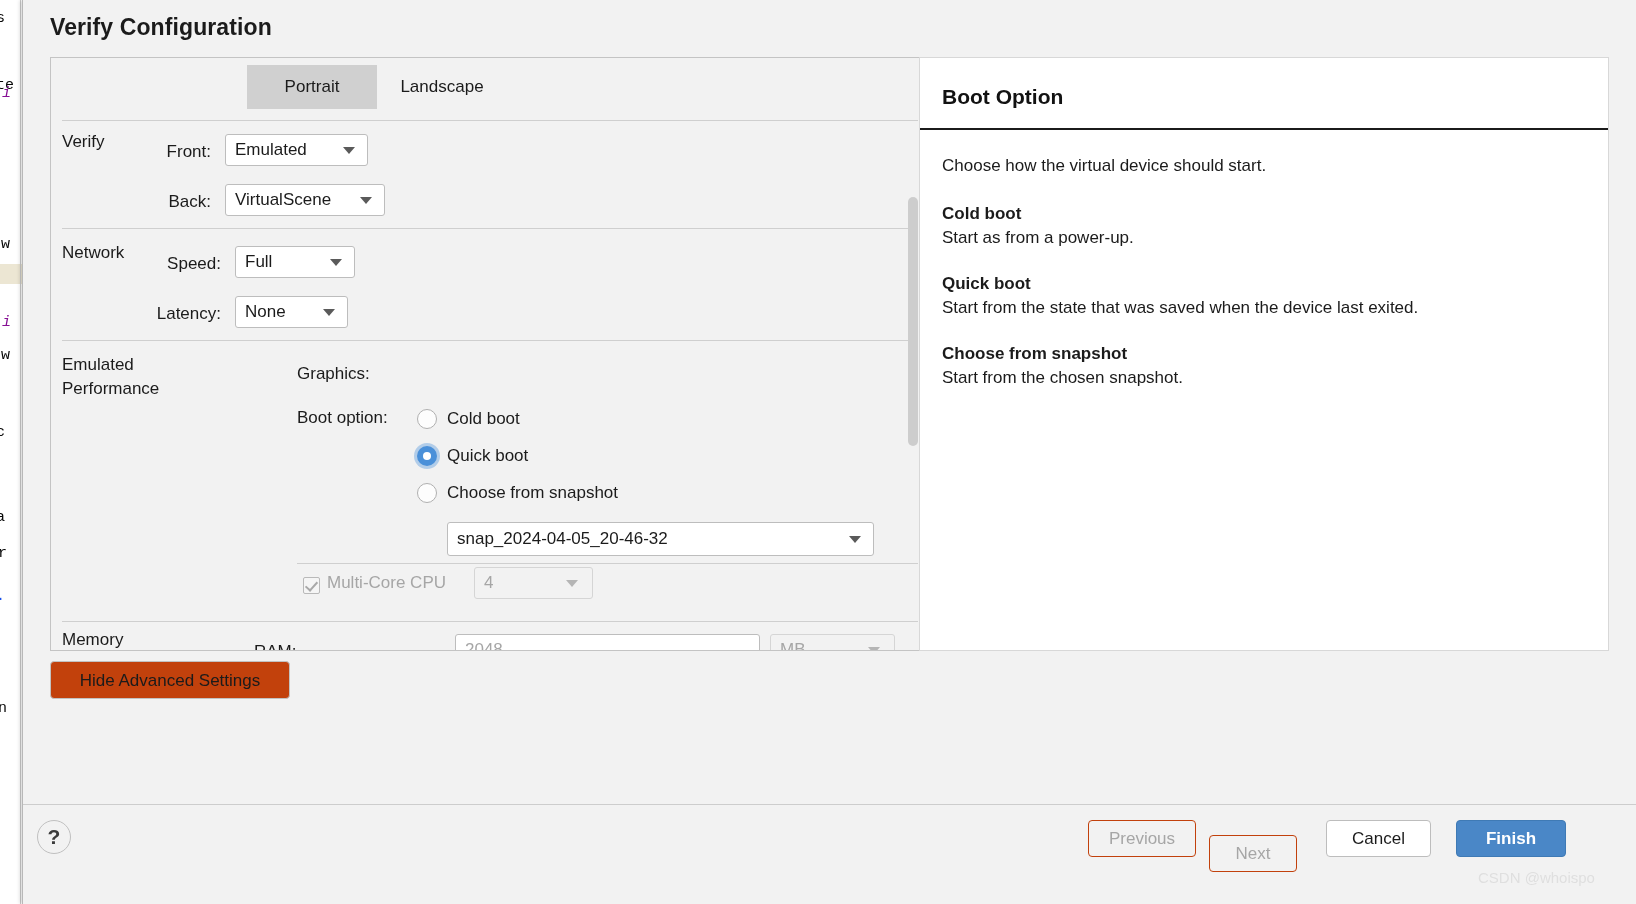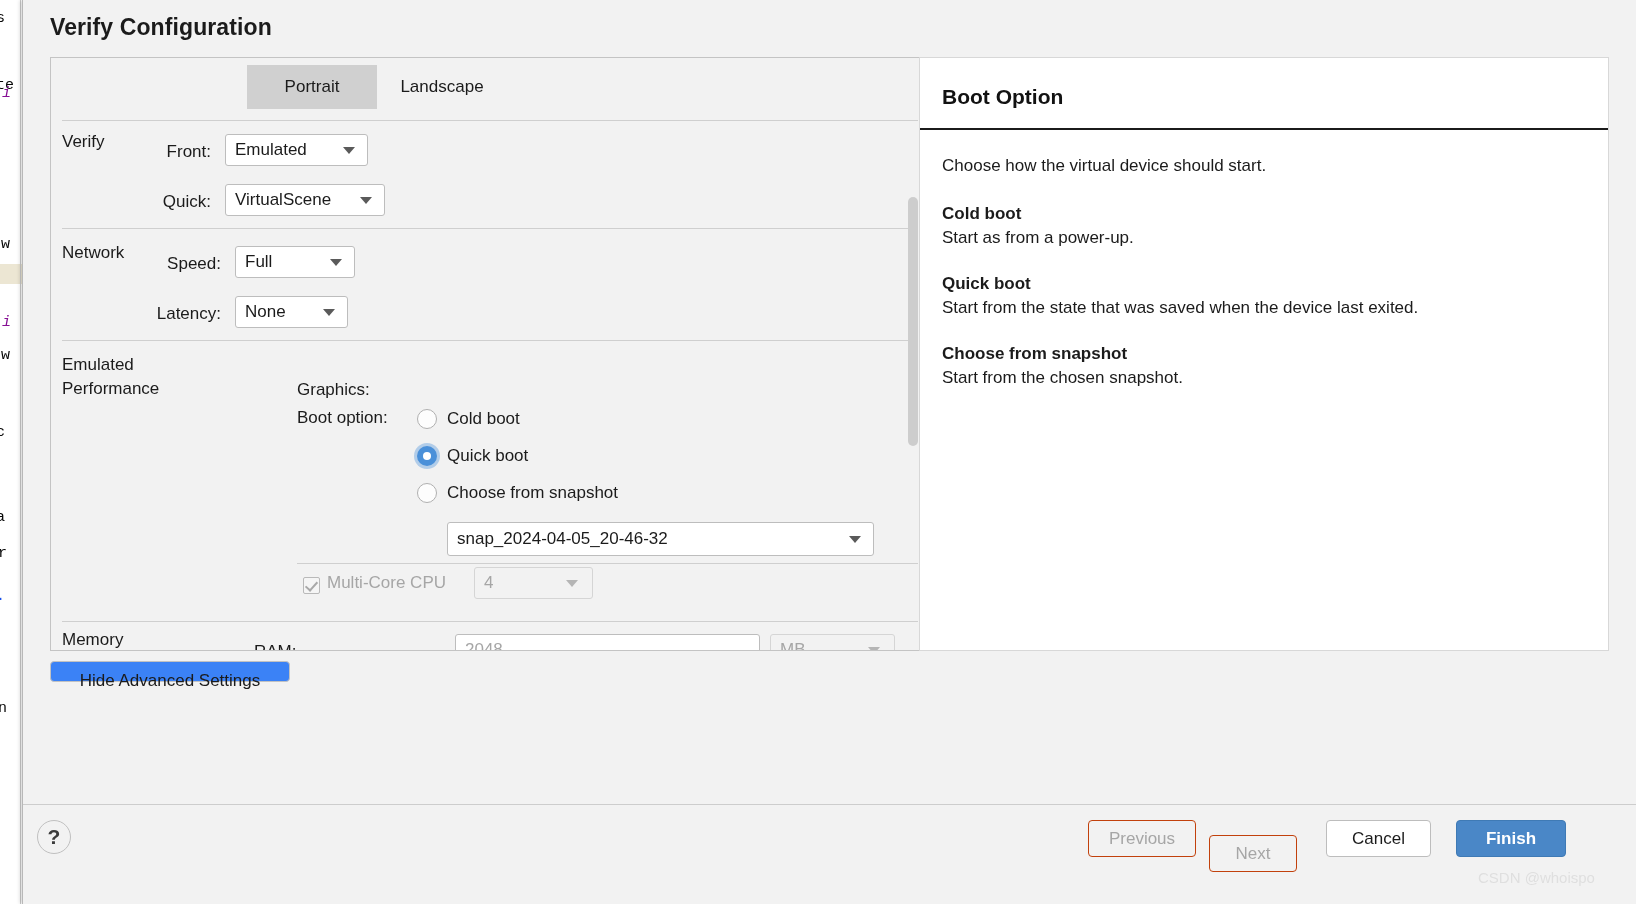--- a/index.html
+++ b/index.html
@@ -224,22 +224,22 @@
     top: 139px;
     width: 10px; height: 249px;
     background: #cdcdcd;
     border-radius: 5px;
   }
 
   
   #hide-advanced-btn {
     position: absolute;
     left: 27px; top: 604px;
-    width: 240px; height: 21px;
-    background: #3b82f6;
+    width: 240px; height: 38px;
+    background: #c2410c;
     border: 1px solid #c2c2c2;
     border-radius: 4px;
     font-size: 17px;
     color: #1b1b1b;
     line-height: 37px;
     text-align: center;
     cursor: default;
     box-sizing: border-box;
   }
 
@@ -374,21 +374,21 @@
         <div class="orient-tab" id="tab-landscape">Landscape</div>
       </div>
       <div class="hsep" style="left:11px;top:62px;width:856px;"></div>
 
       <div class="grouplabel" style="left:11px;top:72px;">Verify</div>
       <div class="fieldlabel" style="left:92px;top:84px;width:68px;">Front:</div>
       <div class="combo" style="left:174px;top:76px;width:143px;">
         <span class="val">Emulated</span>
         <span class="arrow" style="right:12px;"></span>
       </div>
-      <div class="fieldlabel" style="left:92px;top:134px;width:68px;">Quick:</div>
+      <div class="fieldlabel" style="left:92px;top:134px;width:68px;">Back:</div>
       <div class="combo" style="left:174px;top:126px;width:160px;">
         <span class="val">VirtualScene</span>
         <span class="arrow" style="right:12px;"></span>
       </div>
       <div class="hsep" style="left:11px;top:170px;width:856px;"></div>
 
       <div class="grouplabel" style="left:11px;top:183px;">Network</div>
       <div class="fieldlabel" style="left:92px;top:196px;width:78px;">Speed:</div>
       <div class="combo" style="left:184px;top:188px;width:120px;">
         <span class="val">Full</span>
@@ -399,21 +399,21 @@
         <span class="val">None</span>
         <span class="arrow" style="right:12px;"></span>
       </div>
       <div class="hsep" style="left:11px;top:282px;width:856px;"></div>
 
       <div class="grouplabel" style="left:11px;top:295px;">
         <div>Emulated</div>
         <div>Performance</div>
       </div>
 
-      <div class="fieldlabel left" style="left:246px;top:306px;width:110px;margin-top:16px;">Graphics:</div>
+      <div class="fieldlabel left" style="left:246px;top:306px;width:110px;">Graphics:</div>
 
       <div class="fieldlabel left" style="left:246px;top:350px;width:120px;">Boot option:</div>
 
       <div class="radio-row" style="left:366px;top:350px;">
         <span class="radio-dot"></span>
         <span class="rlabel">Cold boot</span>
       </div>
 
       <div class="radio-row checked" style="left:366px;top:387px;">
         <span class="radio-dot"></span>

